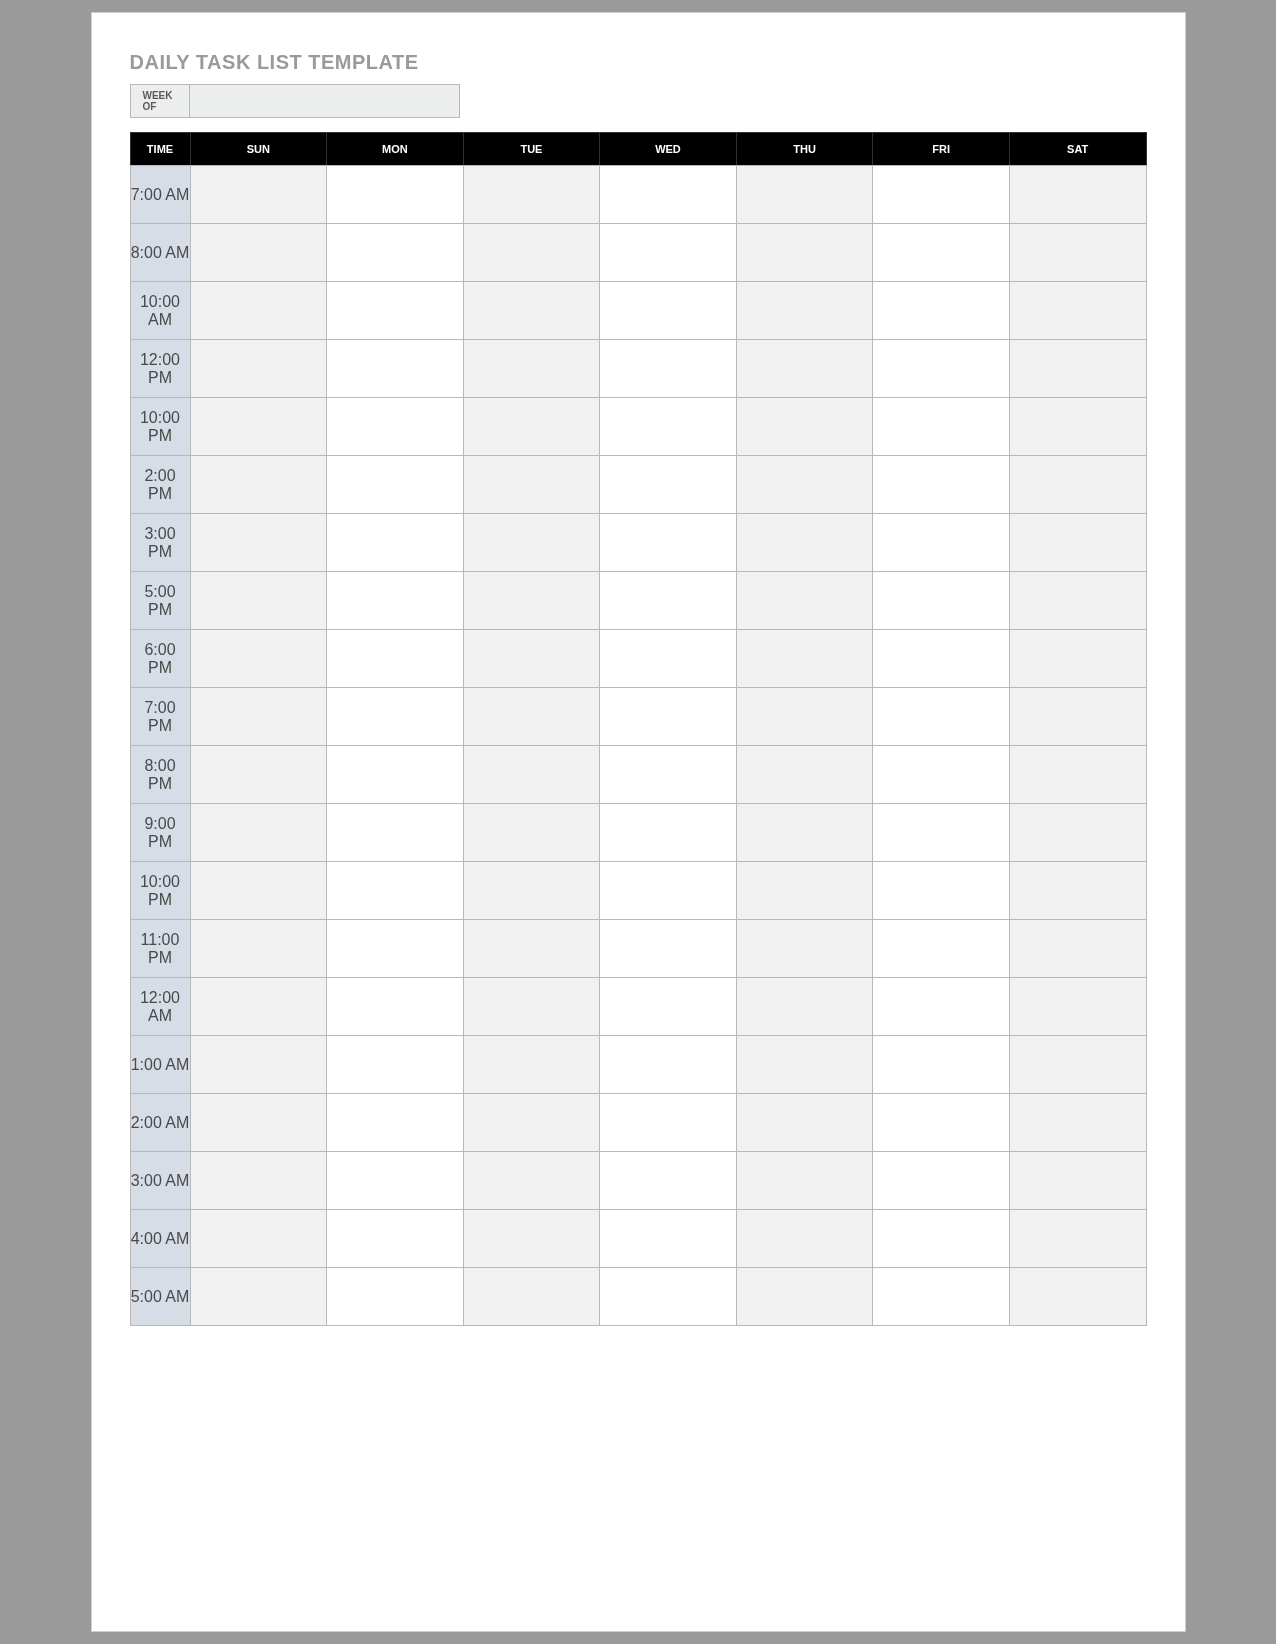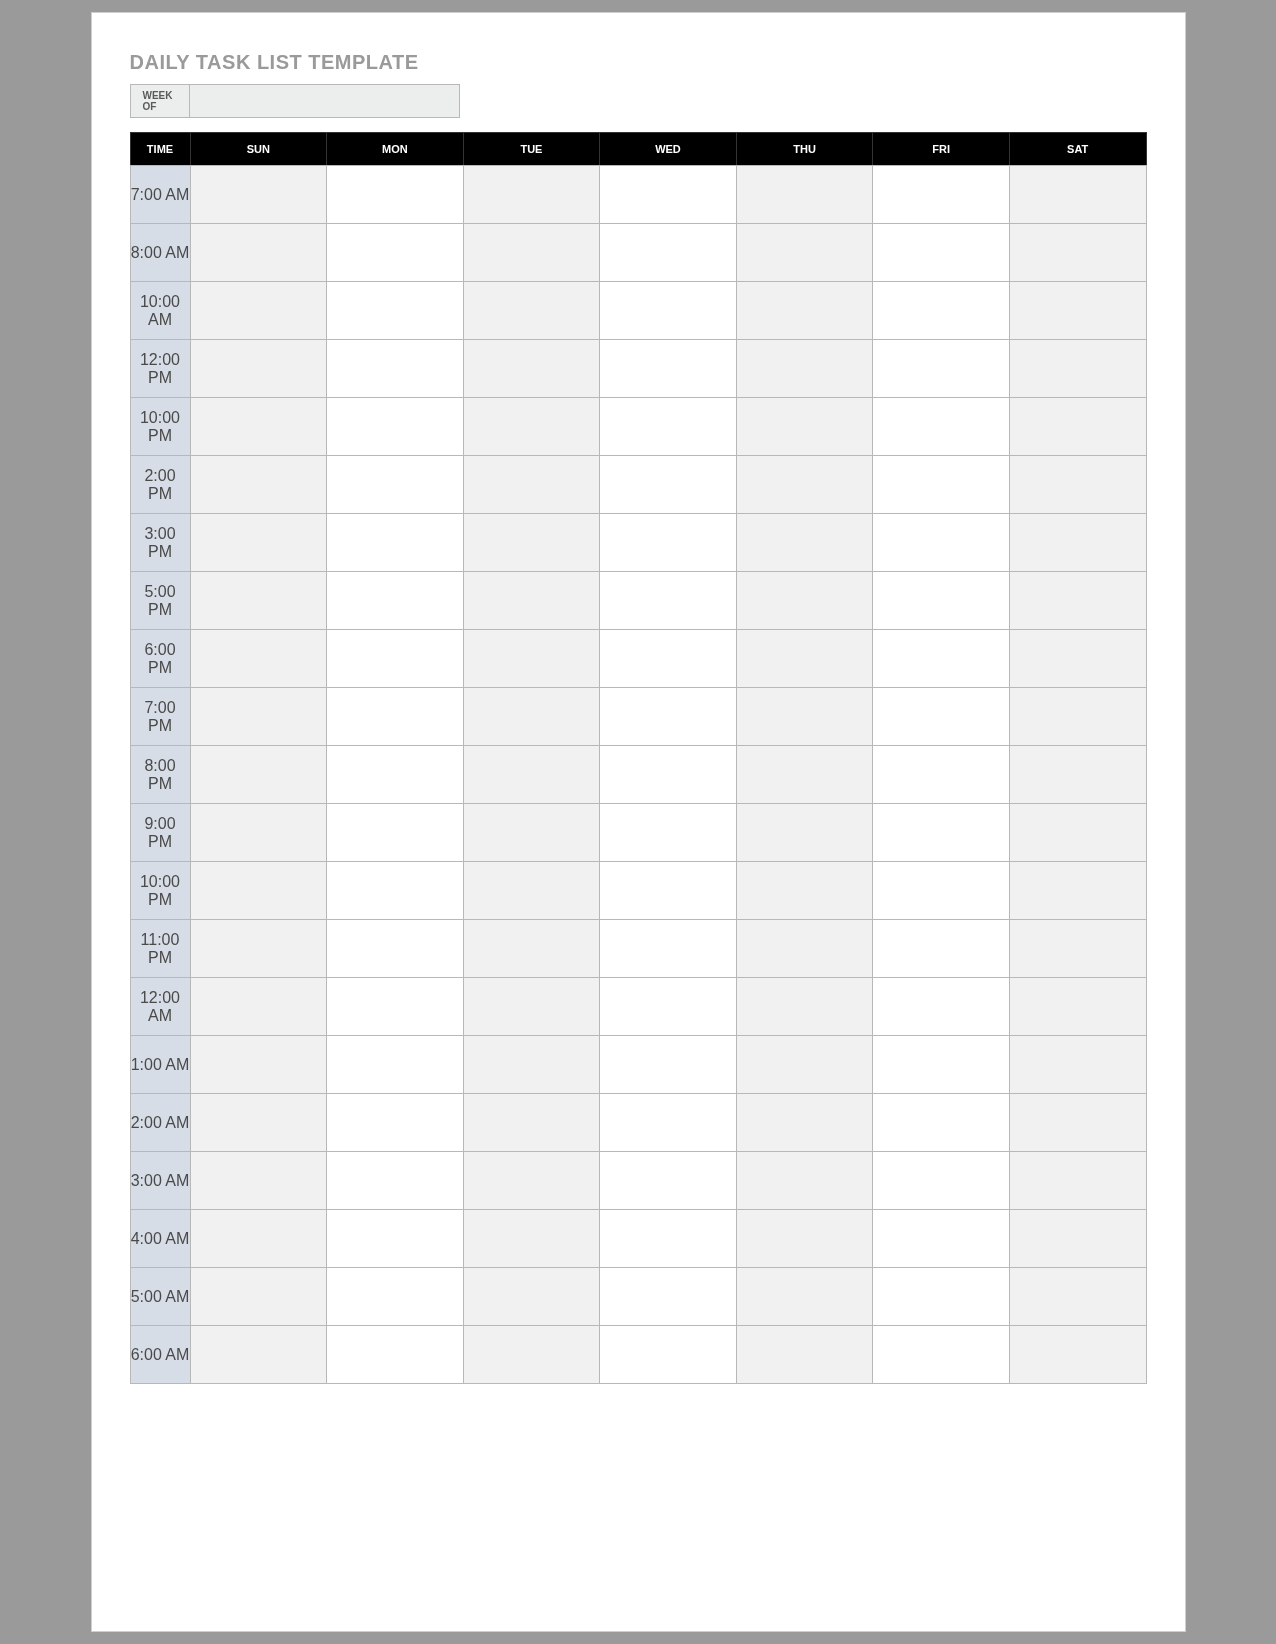--- a/index.html
+++ b/index.html
@@ -302,25 +302,15 @@
         <tr>
           <td class="time-cell">5:00 AM</td>
           <td class="day-cell shaded"></td>
           <td class="day-cell"></td>
           <td class="day-cell shaded"></td>
           <td class="day-cell"></td>
           <td class="day-cell shaded"></td>
           <td class="day-cell"></td>
           <td class="day-cell shaded"></td>
         </tr>
-        <tr>
-          <td class="time-cell">6:00 AM</td>
-          <td class="day-cell shaded"></td>
-          <td class="day-cell"></td>
-          <td class="day-cell shaded"></td>
-          <td class="day-cell"></td>
-          <td class="day-cell shaded"></td>
-          <td class="day-cell"></td>
-          <td class="day-cell shaded"></td>
-        </tr>
       </tbody>
   </table>
 </div>
 
 </body></html>

